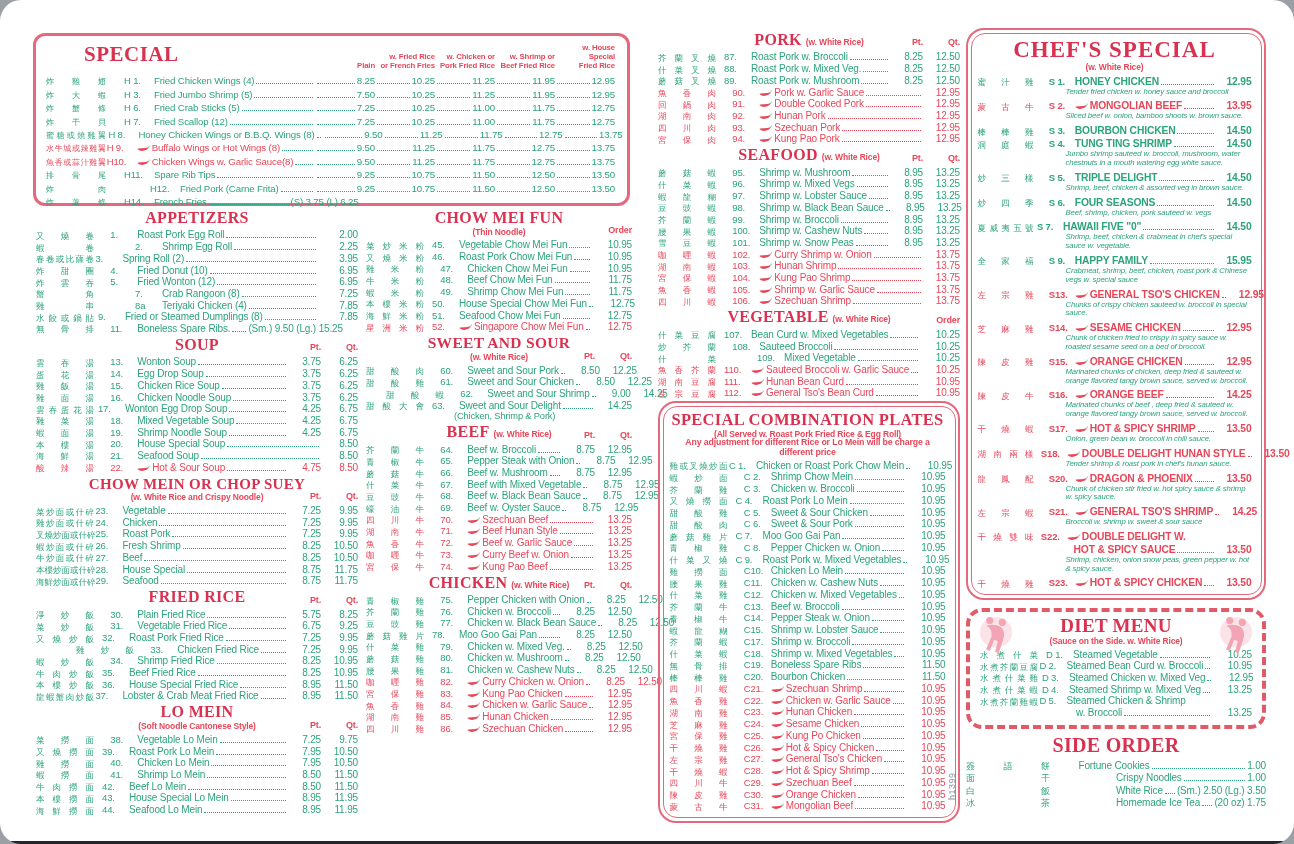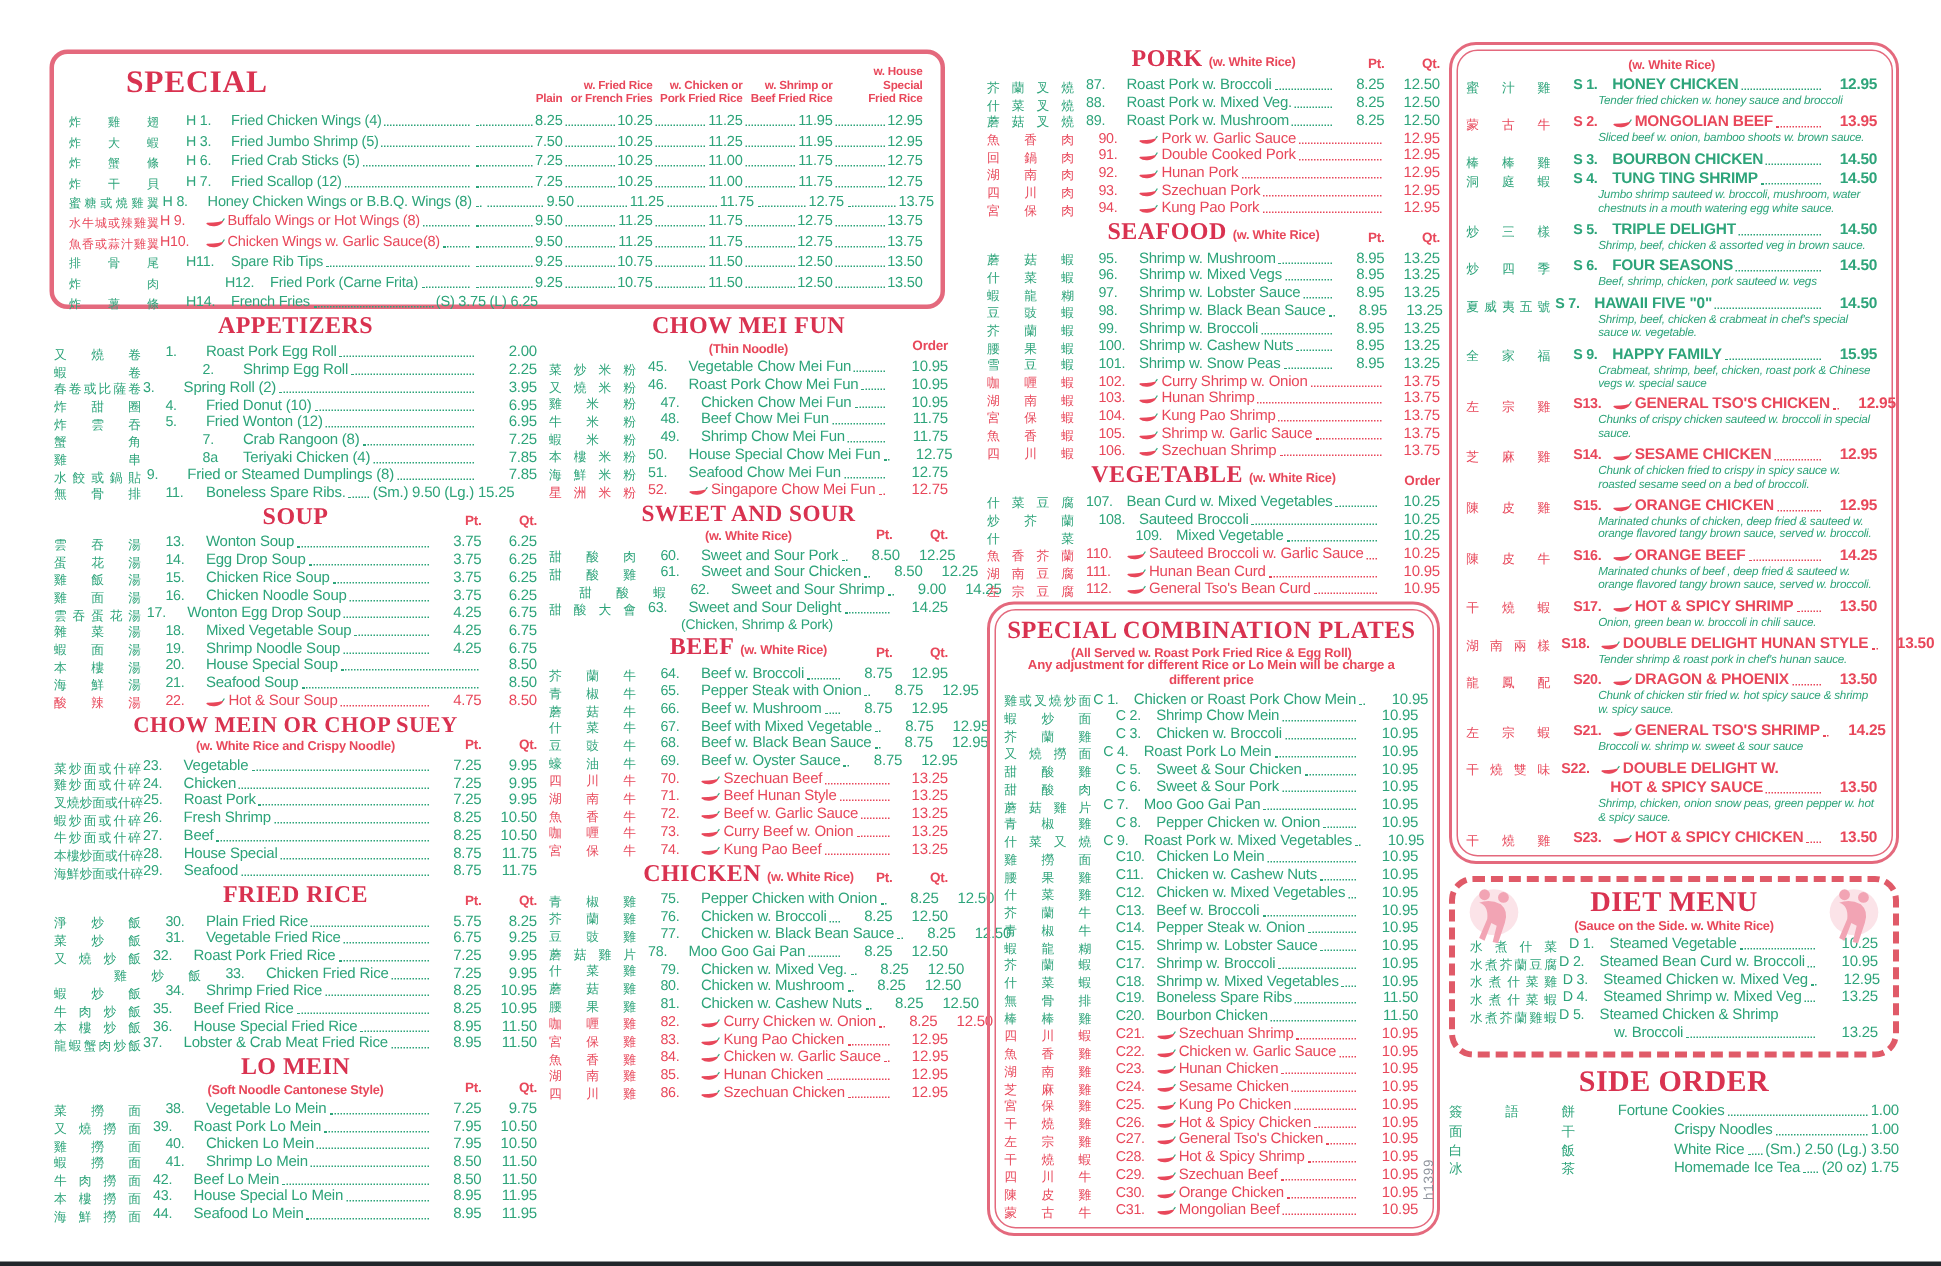--- a/index.html
+++ b/index.html
@@ -7,21 +7,21 @@
     --red:#e8475a;
     --green:#2da47a;
     --border:#e4697d;
     --pink:#f2a4b4;
   }
   *{box-sizing:border-box;margin:0;padding:0}
   html,body{background:#9aa0a6}
   .page{
     position:relative;width:1294px;height:844px;background:#ffffff;
     font-family:"Liberation Sans",sans-serif;color:var(--green);
-    letter-spacing:-0.15px;overflow:hidden;margin:0 auto;
+    letter-spacing:-0.15px;overflow:hidden;margin:0 auto;border-radius:21px;
   }
   
   .col{position:absolute}
   .col1{left:36px;top:210px;width:322px}
   .col2{left:366px;top:210px;width:266px}
   .col3{left:658px;top:32px;width:302px}
   .col4{left:966px;top:28px;width:300px}
   section{margin-bottom:3px;position:relative}
   .sec-head{position:relative;text-align:center;line-height:1.05;margin-bottom:2px}
   .sec-head h2{
@@ -1683,20 +1683,21 @@
       </div>
         </div>
     </section>
   </div>
 
   <div class="col col4">
     <section class="s-chefs">
       <div class="dblbox">
           <div class="inner">
         <div class="sec-head">
+          <h2>CHEF'S SPECIAL</h2>
           <div class="subtitle">(w. White Rice)</div>
         </div>
         <div class="items" id="chefs-items">
               <div class="chef-row">
                 <span class="zh" style="flex: 0 0 56px; font-size: 8.5px; letter-spacing: 15.25px;">蜜汁雞</span>
                 <span class="num">S 1.</span>
                 <span class="nm">HONEY CHICKEN</span>
                 <span class="dots"></span>
                 <span class="one">12.95</span>
               </div>

